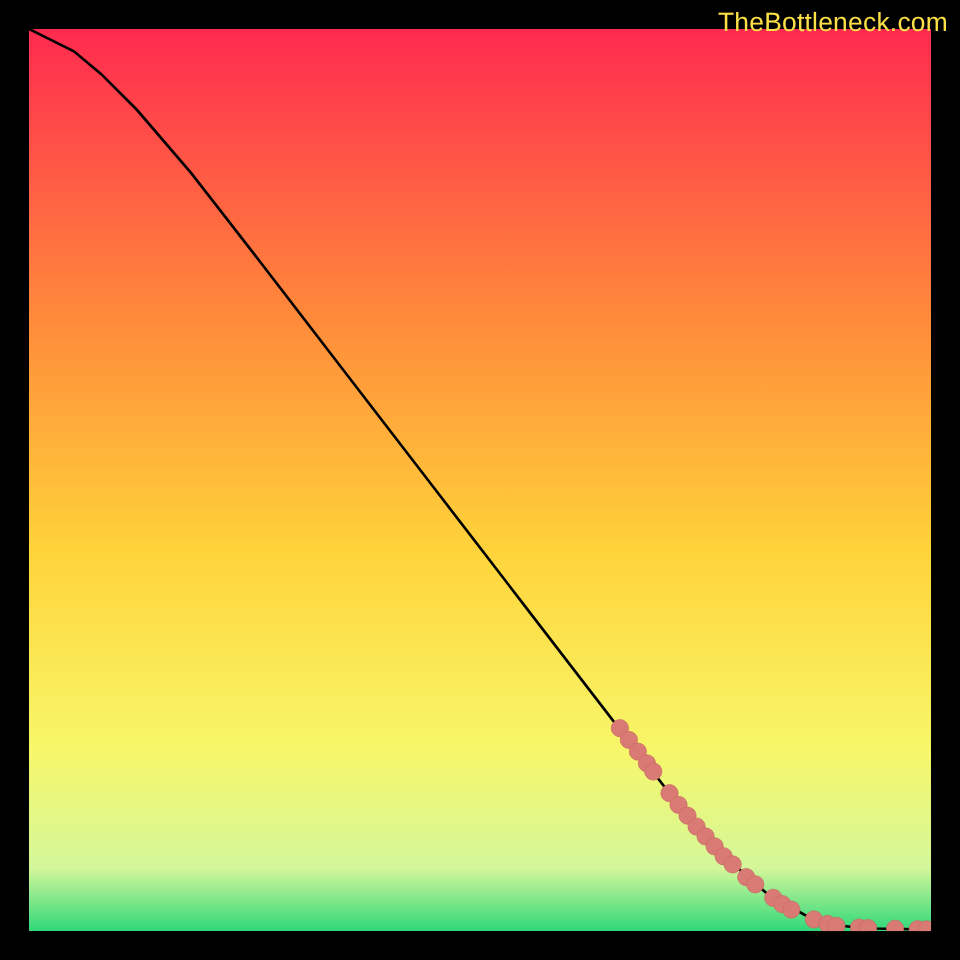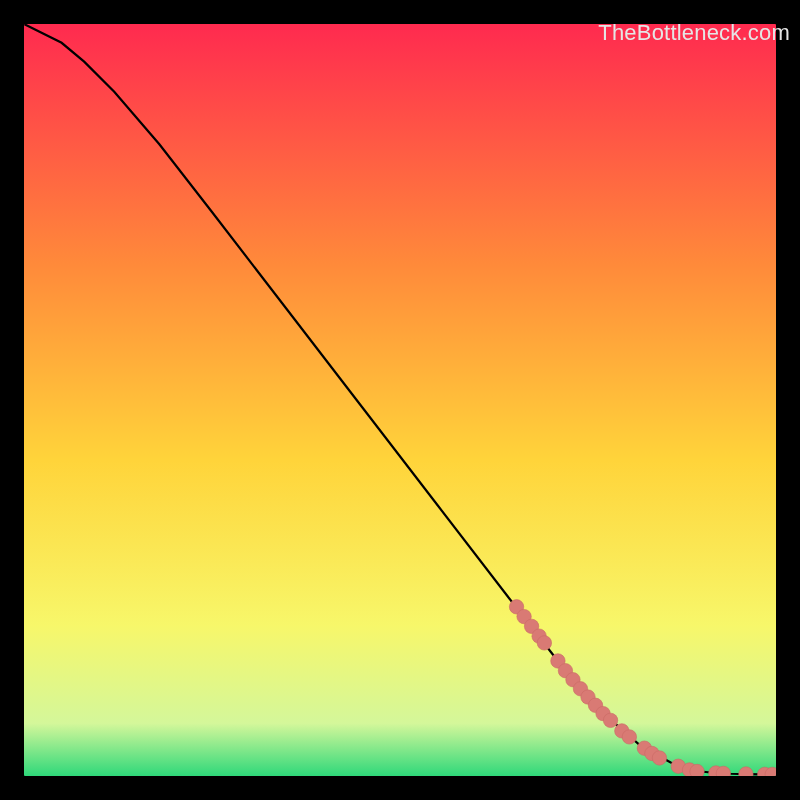--- a/index.html
+++ b/index.html
@@ -12,23 +12,23 @@
     font-family: Arial, Helvetica, sans-serif;
   }
   .frame {
     position: relative;
     width: 800px;
     height: 800px;
     background: #000;
   }
   .watermark {
     position: absolute;
-    top: 20px;
+    top: 6px;
     right: 10px;
-    color: #e5e5e5;
+    color: #fde047;
     font-size: 22px;
     font-weight: 500;
     letter-spacing: 0.2px;
     z-index: 10;
   }
   .plot-area {
     position: absolute;
     left: 24px;
     top: 24px;
     width: 752px;

